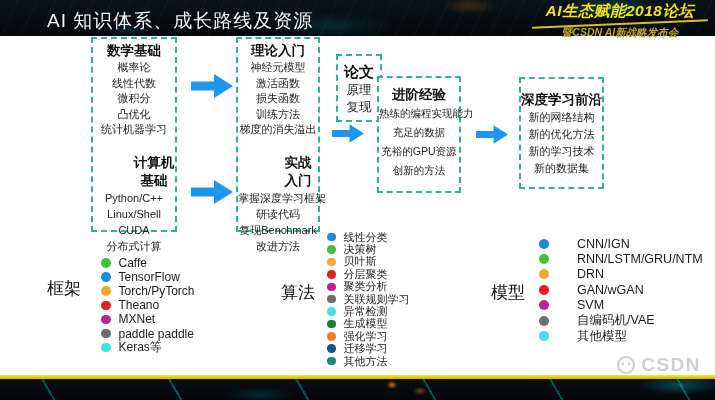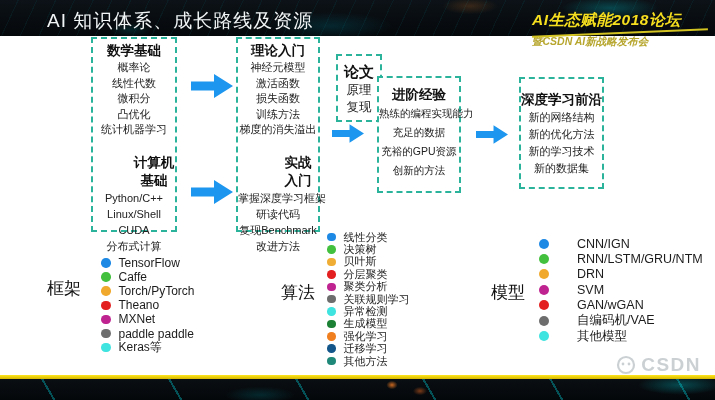--- a/index.html
+++ b/index.html
@@ -14,21 +14,21 @@
       radial-gradient(90px 20px at 330px 26px, rgba(0,150,175,0.20), transparent 70%),
       radial-gradient(40px 12px at 470px 6px,  rgba(235,130,40,0.20), transparent 70%),
       radial-gradient(30px 10px at 130px 30px, rgba(0,190,200,0.15), transparent 70%),
       repeating-linear-gradient(115deg, transparent 0 16px, rgba(0,215,225,0.06) 16px 17px),
       linear-gradient(#0c1217,#05080b);
   }
   .page-title {
     position:absolute; left:47px; top:8px;
     font-size:19px; letter-spacing:1px; color:#f2f5f6; font-weight:500;
   }
-  .event { position:absolute; right:7px; top:10px; text-align:left; font-style:italic; font-weight:bold; }
+  .event { position:absolute; right:7px; top:1px; text-align:center; font-style:italic; font-weight:bold; }
   .event-title { font-size:15.5px; color:#f6df1e; letter-spacing:0.5px; }
   .event-slash { width:176px; height:2px; background:#d3c322; margin:1px 0 1px auto; transform:rotate(-2.5deg); }
   .event-sub { font-size:10.5px; color:#b7a62e; }
 
   
   .dbox {
     position:absolute; border:2px dashed #2bb49b; text-align:center; color:#1c1c1c;
     background:#fff;
   }
   .sec-title { font-weight:bold; font-size:13.5px; line-height:18px; color:#111; }
@@ -171,28 +171,28 @@
   </div>
   <div class="arrow" style="left:476px; top:124px;">
     <svg width="32" height="21" viewBox="0 0 42 26">
         <path d="M0 8.5 H23 V1 L42 13 L23 25 V17.5 H0 Z" fill="#1c96ee"></path>
       </svg>
   </div>
 
   <div class="legend-label" style="left:47px; top:277px;">框架</div>
   <div class="legend legend-1" style="left:101px; top:256px;">
     <div class="lrow">
+        <span class="dot" style="background-color: rgb(67, 193, 62);"></span>
+        <span>Caffe</span>
+      </div>
+    <div class="lrow">
         <span class="dot" style="background-color: rgb(30, 136, 229);"></span>
         <span>TensorFlow</span>
       </div>
     <div class="lrow">
-        <span class="dot" style="background-color: rgb(67, 193, 62);"></span>
-        <span>Caffe</span>
-      </div>
-    <div class="lrow">
         <span class="dot" style="background-color: rgb(240, 169, 44);"></span>
         <span>Torch/PyTorch</span>
       </div>
     <div class="lrow">
         <span class="dot" style="background-color: rgb(227, 31, 31);"></span>
         <span>Theano</span>
       </div>
     <div class="lrow">
         <span class="dot" style="background-color: rgb(191, 35, 144);"></span>
         <span>MXNet</span>
@@ -263,26 +263,26 @@
       </div>
     <div class="lrow">
         <span class="dot" style="background-color: rgb(67, 193, 62);"></span>
         <span>RNN/LSTM/GRU/NTM</span>
       </div>
     <div class="lrow">
         <span class="dot" style="background-color: rgb(240, 169, 44);"></span>
         <span>DRN</span>
       </div>
     <div class="lrow">
+        <span class="dot" style="background-color: rgb(227, 31, 31);"></span>
+        <span>GAN/wGAN</span>
+      </div>
+    <div class="lrow">
         <span class="dot" style="background-color: rgb(191, 35, 144);"></span>
         <span>SVM</span>
-      </div>
-    <div class="lrow">
-        <span class="dot" style="background-color: rgb(227, 31, 31);"></span>
-        <span>GAN/wGAN</span>
       </div>
     <div class="lrow">
         <span class="dot" style="background-color: rgb(109, 109, 109);"></span>
         <span>自编码机/VAE</span>
       </div>
     <div class="lrow">
         <span class="dot" style="background-color: rgb(63, 227, 223);"></span>
         <span>其他模型</span>
       </div>
   </div>

